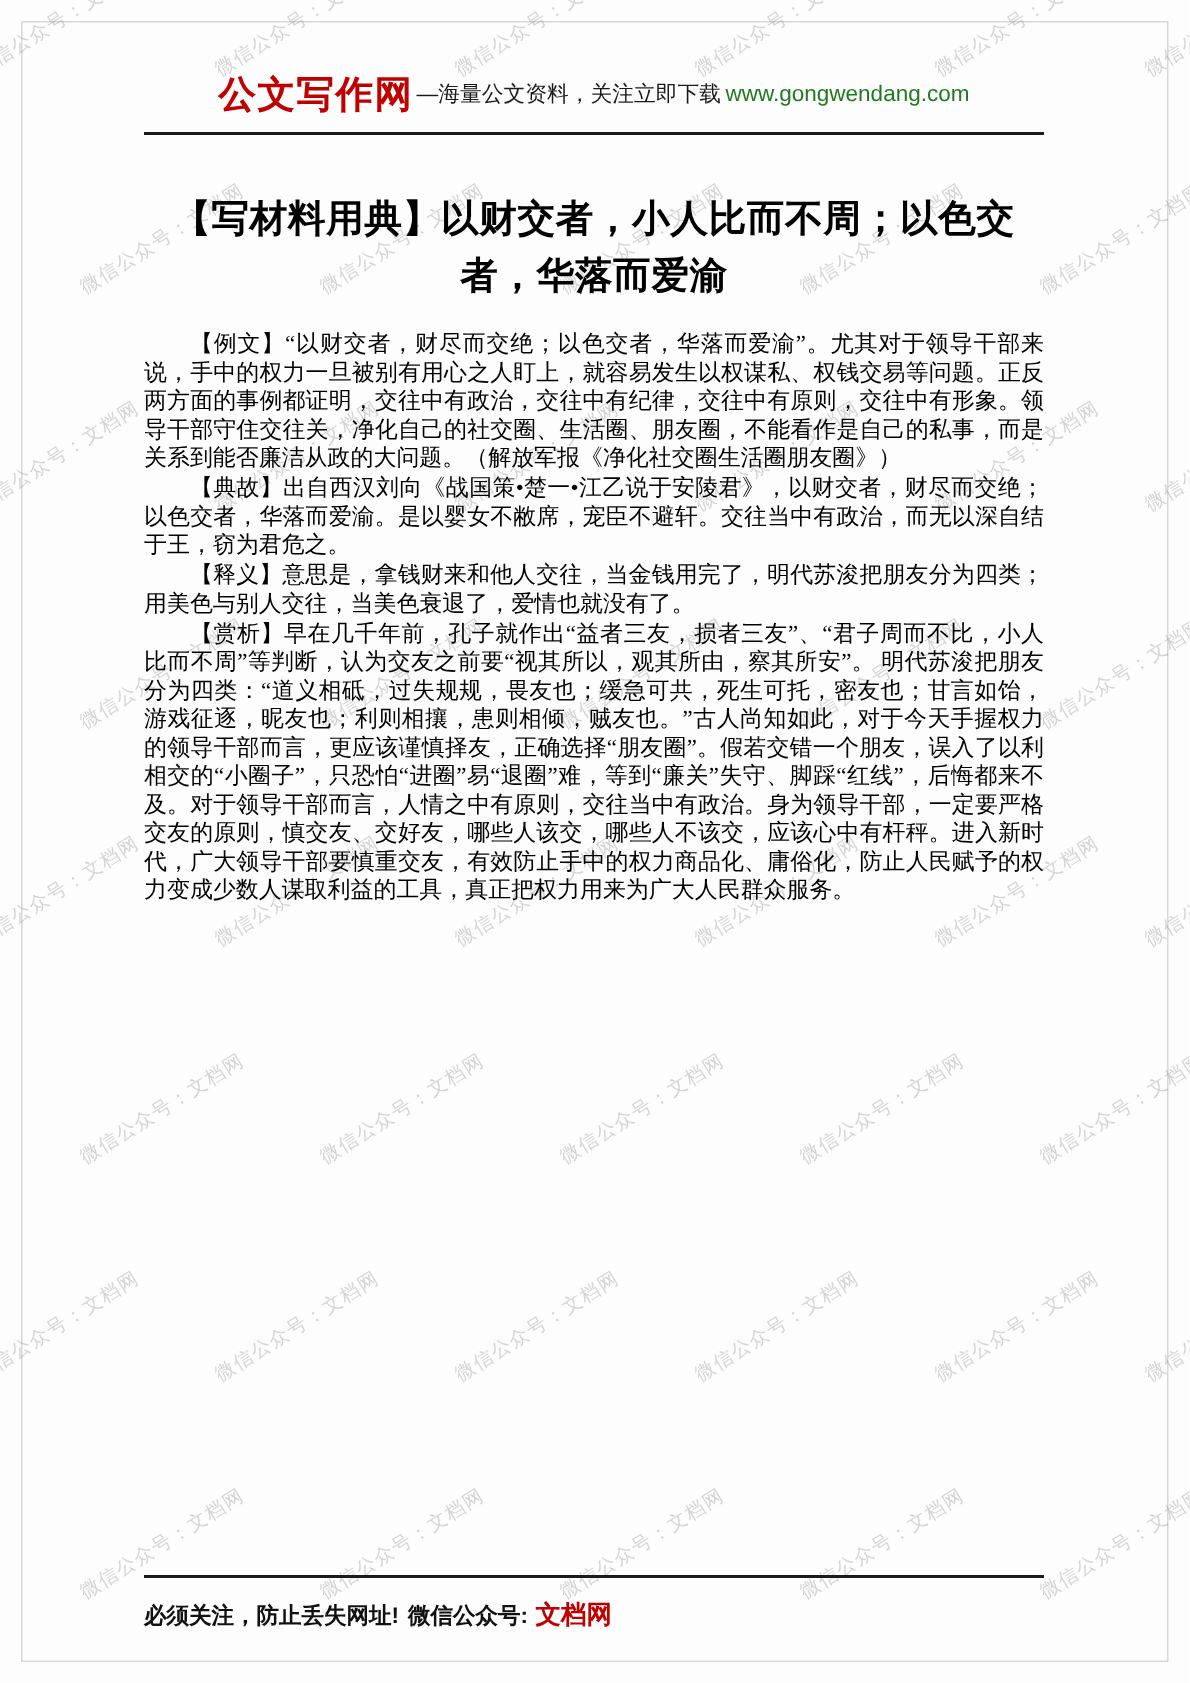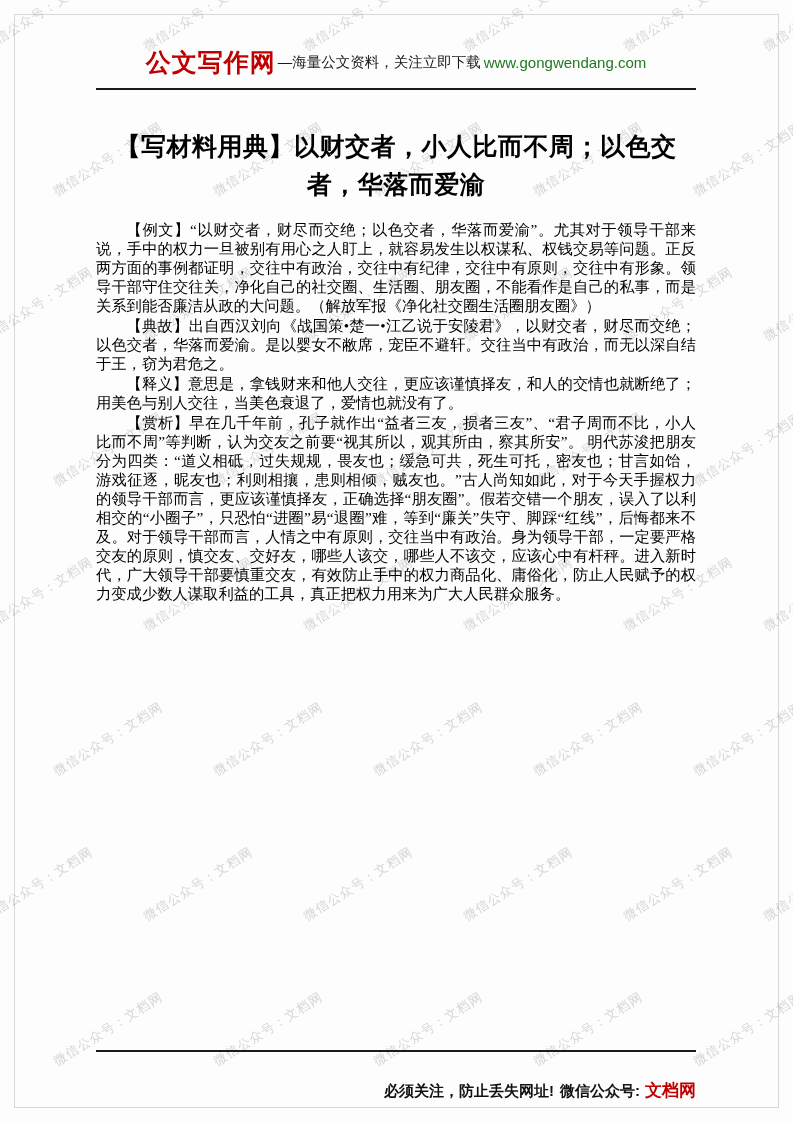--- a/index.html
+++ b/index.html
@@ -128,23 +128,23 @@
     position: absolute;
     left: 96px;
     bottom: 70px;
     width: 600px;
     border-top: 2px solid #1a1a1a;
     z-index: 5;
   }
   .footer {
     position: absolute;
     left: 96px;
-    bottom: 20px;
-    width: 600px;
-    text-align: right;
+    bottom: 34px;
+    width: 600px;
+    text-align: left;
     z-index: 5;
     white-space: nowrap;
   }
   .footer-a {
     font-family: "Liberation Sans", sans-serif;
     font-size: 15px;
     font-weight: bold;
     color: #111111;
   }
   .footer-b {
@@ -174,21 +174,21 @@
       <span class="brand">公文写作网</span><span class="brand-sub">—海量公文资料，关注立即下载</span><span class="brand-url">www.gongwendang.com</span>
     </span>
   </div>
   <div class="header-rule"></div>
 
   <div class="doc">
     <h1 class="doc-title">【写材料用典】以财交者，小人比而不周；以色交者，华落而爱渝</h1>
 
     <p class="para">【例文】“以财交者，财尽而交绝；以色交者，华落而爱渝”。尤其对于领导干部来说，手中的权力一旦被别有用心之人盯上，就容易发生以权谋私、权钱交易等问题。正反两方面的事例都证明，交往中有政治，交往中有纪律，交往中有原则，交往中有形象。领导干部守住交往关，净化自己的社交圈、生活圈、朋友圈，不能看作是自己的私事，而是关系到能否廉洁从政的大问题。（解放军报《净化社交圈生活圈朋友圈》）</p>
     <p class="para">【典故】出自西汉刘向《战国策•楚一•江乙说于安陵君》，以财交者，财尽而交绝；以色交者，华落而爱渝。是以婴女不敝席，宠臣不避轩。交往当中有政治，而无以深自结于王，窃为君危之。</p>
-    <p class="para">【释义】意思是，拿钱财来和他人交往，更应该谨慎择友，和人的交情也就断绝了；用美色与别人交往，当美色衰退了，爱情也就没有了。</p>
+    <p class="para">【释义】意思是，拿钱财来和他人交往，当金钱用完了，明代苏浚把朋友分为四类；用美色与别人交往，当美色衰退了，爱情也就没有了。</p>
     <p class="para">【赏析】早在几千年前，孔子就作出“益者三友，损者三友”、“君子周而不比，小人比而不周”等判断，认为交友之前要“视其所以，观其所由，察其所安”。 明代苏浚把朋友分为四类：“道义相砥，过失规规，畏友也；缓急可共，死生可托，密友也；甘言如饴，游戏征逐，昵友也；利则相攘，患则相倾，贼友也。”古人尚知如此，对于今天手握权力的领导干部而言，更应该谨慎择友，正确选择“朋友圈”。假若交错一个朋友，误入了以利相交的“小圈子”，只恐怕“进圈”易“退圈”难，等到“廉关”失守、脚踩“红线”，后悔都来不及。对于领导干部而言，人情之中有原则，交往当中有政治。身为领导干部，一定要严格交友的原则，慎交友、交好友，哪些人该交，哪些人不该交，应该心中有杆秤。进入新时代，广大领导干部要慎重交友，有效防止手中的权力商品化、庸俗化，防止人民赋予的权力变成少数人谋取利益的工具，真正把权力用来为广大人民群众服务。</p>
   </div>
 
   <div class="footer-rule"></div>
   <div class="footer">
     <span class="footer-a">必须关注，防止丢失网址!</span><span class="footer-b">微信公众号:</span><span class="footer-c">文档网</span>
   </div>
 
   <div class="watermark-layer" id="wm-layer">
       <span class="wm" style="left: -20px; top: 40px;">微信公众号：文档网</span>

